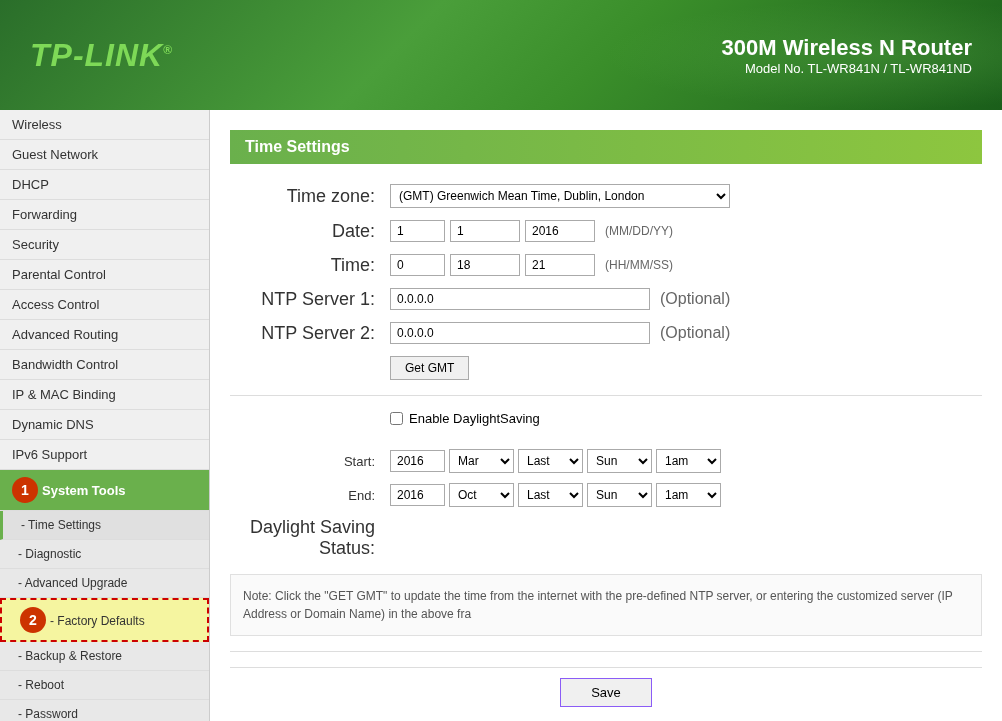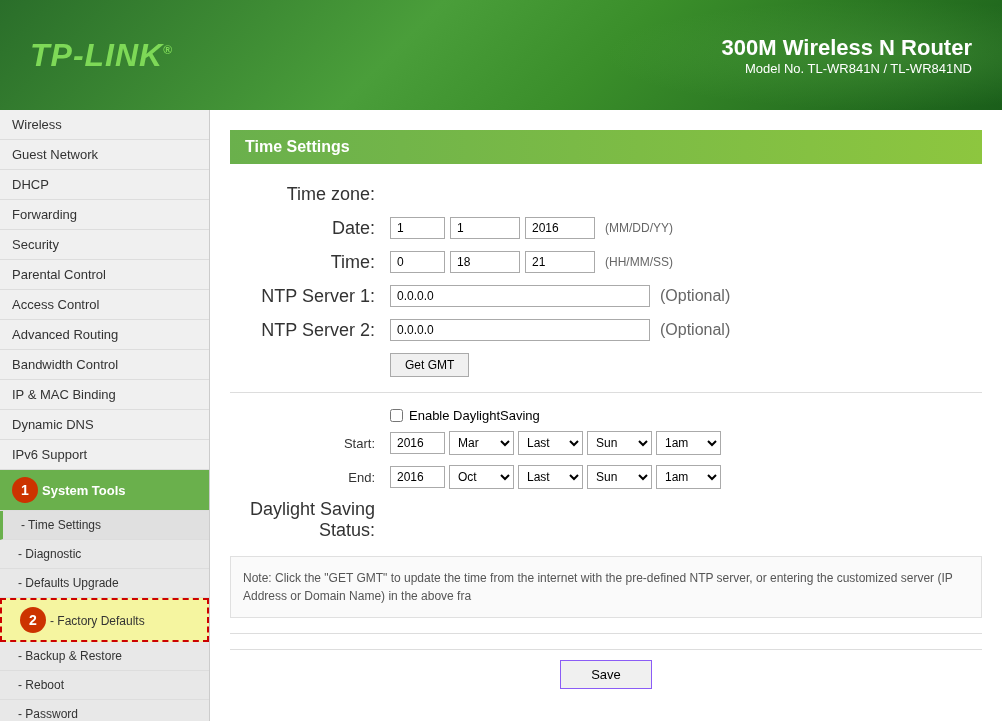--- a/index.html
+++ b/index.html
@@ -42,21 +42,21 @@
     input[type="text"].large { width: 260px; }
     select { border: 1px solid #aaa; padding: 3px 4px; font-size: 12px; background: white; }
     select.timezone { width: 340px; }
     select.small-sel { width: 65px; }
     .optional { color: #666; font-size: 16px; margin-left: 5px; }
     .hint { color: #666; font-size: 12px; margin-left: 5px; }
 
     button.action-btn { padding: 4px 14px; font-size: 12px; background: #f0f0f0; border: 1px solid #aaa; cursor: pointer; }
     button.save-btn { padding: 6px 30px; font-size: 13px; background: #f0f0f0; border: 1px solid #8b5cf6; cursor: pointer; }
 
-    .checkbox-row { display: flex; align-items: center; margin-bottom: 8px; padding-left: 160px; }
+    .checkbox-row { display: flex; align-items: center; margin-bottom: 23px; padding-left: 160px; }
     .checkbox-row input { margin-right: 6px; }
 
     .dst-row { display: flex; align-items: center; margin-bottom: 10px; }
     .dst-label { width: 160px; text-align: right; padding-right: 15px; color: #333; font-size: 13px; }
     .dst-controls { display: flex; align-items: center; gap: 4px; }
 
     .note-box { background: #fafafa; border: 1px solid #e0e0e0; padding: 12px; margin: 15px 0; color: #555; font-size: 12px; line-height: 1.5; }
 
     .save-row { text-align: center; margin-top: 10px; padding-top: 10px; border-top: 1px solid #ddd; }
 
@@ -90,35 +90,42 @@
     <div class="sidebar-item">Advanced Routing</div>
     <div class="sidebar-item">Bandwidth Control</div>
     <div class="sidebar-item">IP &amp; MAC Binding</div>
     <div class="sidebar-item">Dynamic DNS</div>
     <div class="sidebar-item">IPv6 Support</div>
     <div class="sidebar-item active">
       <span class="circle-badge">1</span><span>System Tools</span>
     </div>
     <div class="sidebar-item sub active-sub">- Time Settings</div>
     <div class="sidebar-item sub">- Diagnostic</div>
-    <div class="sidebar-item sub">- Defaults Upgrade</div>
+    <div class="sidebar-item sub">- Advanced Upgrade</div>
     <div class="sidebar-item sub highlighted">
       <span class="circle-badge">2</span><span>- Factory Defaults</span>
     </div>
     <div class="sidebar-item sub">- Backup &amp; Restore</div>
     <div class="sidebar-item sub">- Reboot</div>
     <div class="sidebar-item sub">- Password</div>
 
   </div>
 
   <div class="content">
     <div class="section-title">Time Settings</div>
 
     <div class="form-row">
       <div class="form-label">Time zone:</div>
+      <div class="form-control">
+        <select class="timezone">
+          <option>(GMT) Greenwich Mean Time, Dublin, London</option>
+          <option>(GMT-05:00) Eastern Time</option>
+          <option>(GMT-08:00) Pacific Time</option>
+        </select>
+      </div>
     </div>
 
     <div class="form-row">
       <div class="form-label">Date:</div>
       <div class="form-control">
         <input type="text" class="small" value="1" style="">
         <input type="text" class="medium" value="1" style="">
         <input type="text" class="medium" value="2016" style="">
         <span class="hint">(MM/DD/YY)</span>
       </div>

